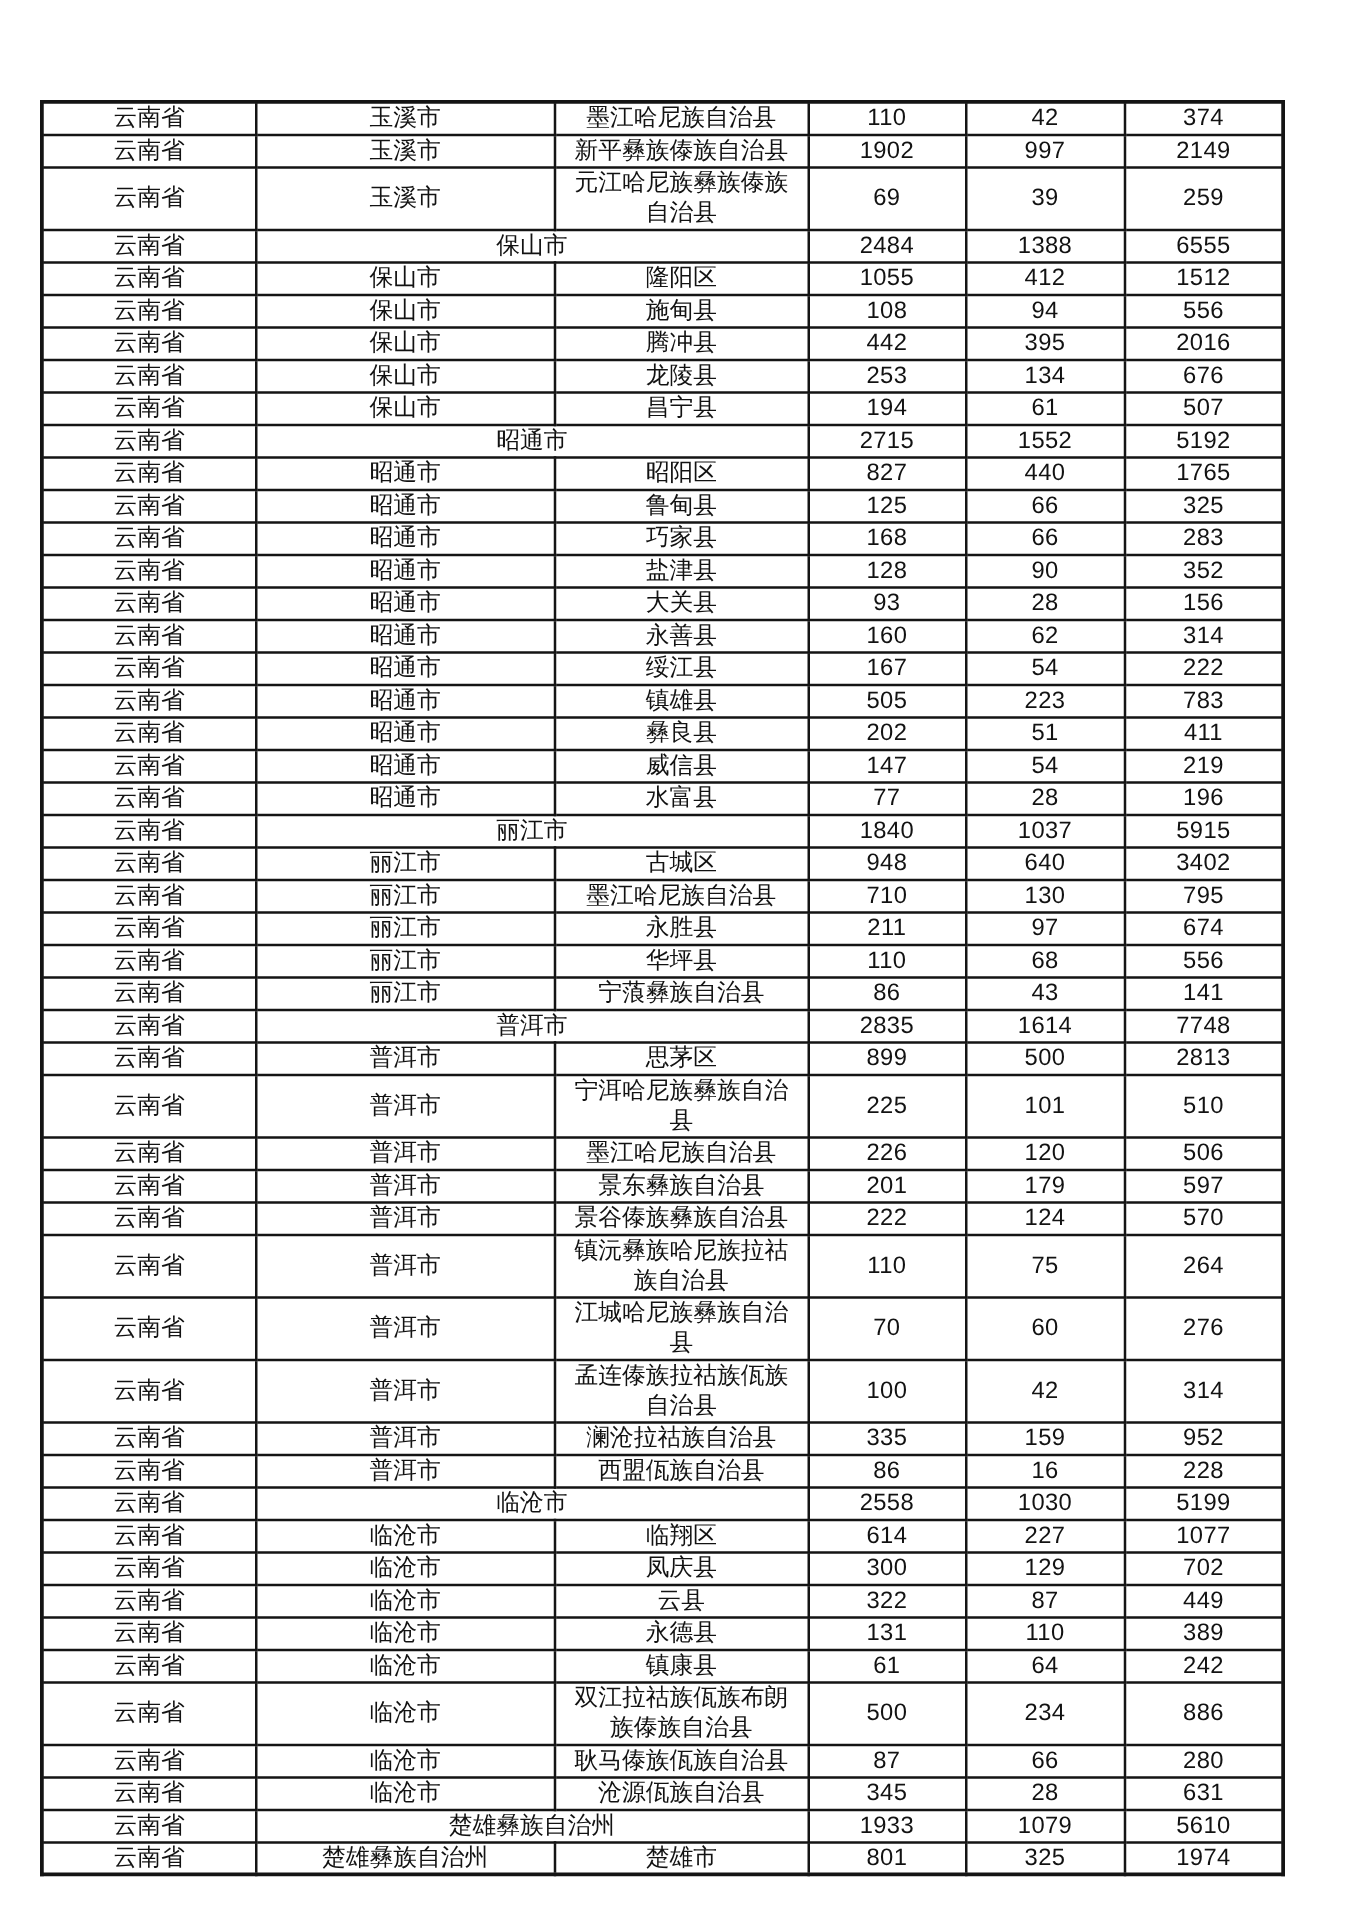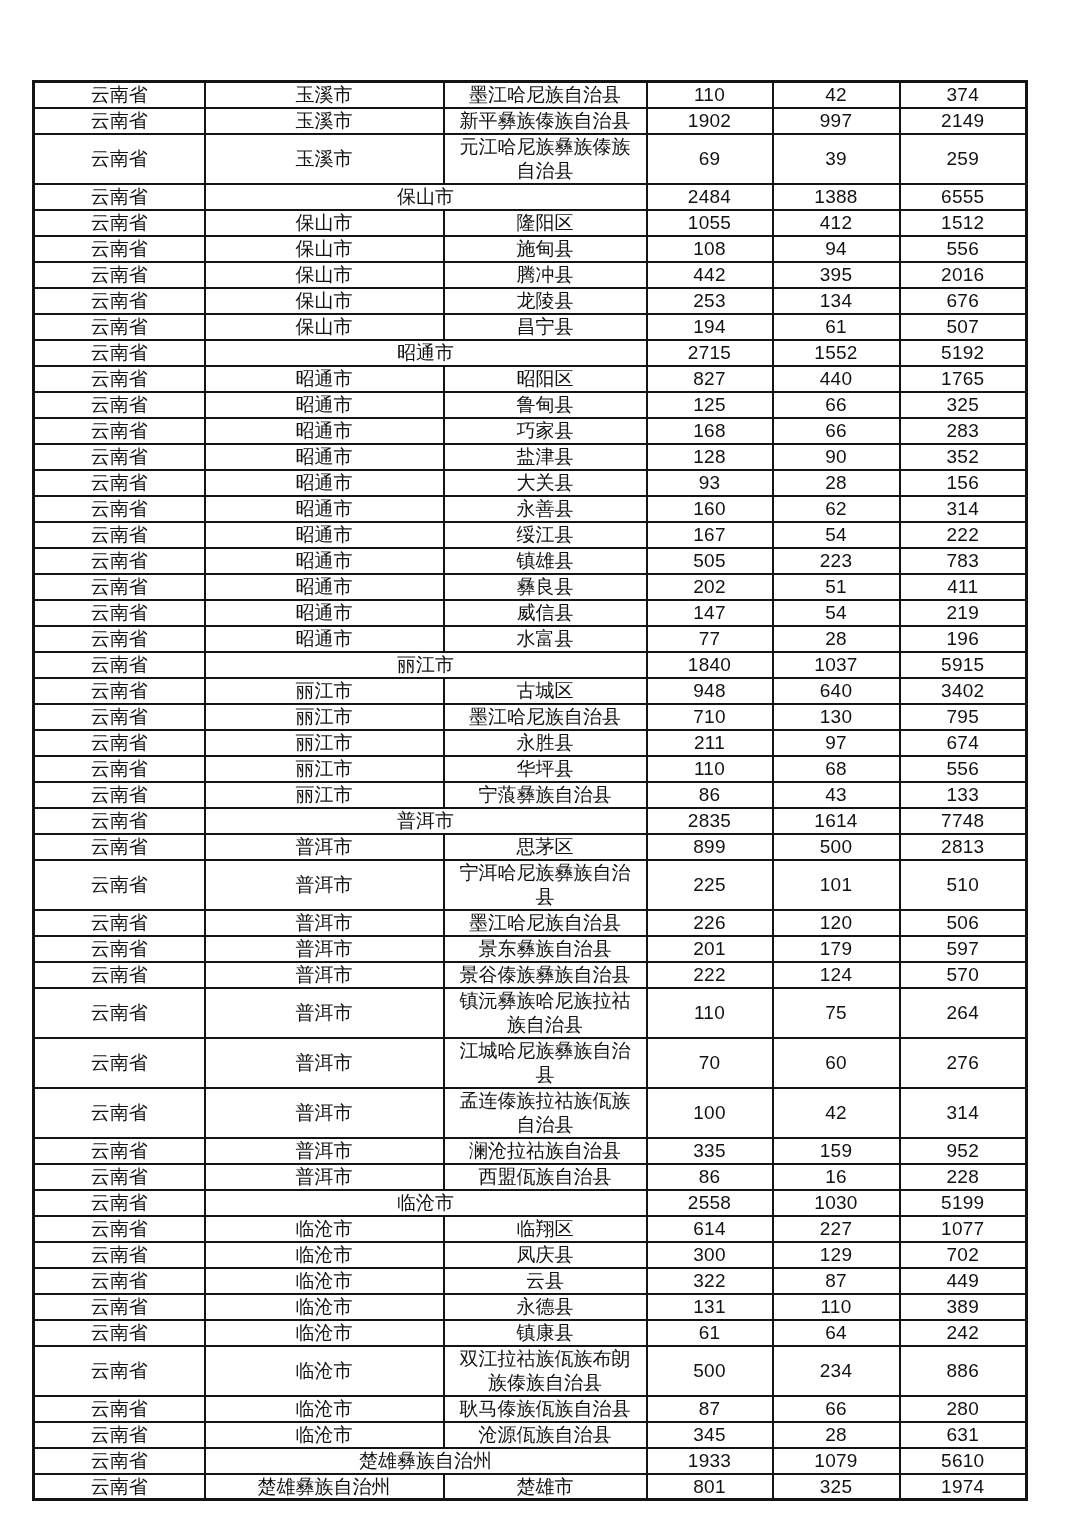--- a/index.html
+++ b/index.html
@@ -266,21 +266,21 @@
           <td class="cell-num">110</td>
           <td class="cell-num">68</td>
           <td class="cell-num">556</td>
         </tr>
         <tr class="row-single">
           <td class="cell-txt">云南省</td>
           <td class="cell-txt">丽江市</td>
           <td class="cell-txt">宁蒗彝族自治县</td>
           <td class="cell-num">86</td>
           <td class="cell-num">43</td>
-          <td class="cell-num">133</td>
+          <td class="cell-num">141</td>
         </tr>
         <tr class="row-single">
           <td class="cell-txt">云南省</td>
           <td class="cell-txt" colspan="2">普洱市</td>
           <td class="cell-num">2835</td>
           <td class="cell-num">1614</td>
           <td class="cell-num">7748</td>
         </tr>
         <tr class="row-single">
           <td class="cell-txt">云南省</td>

